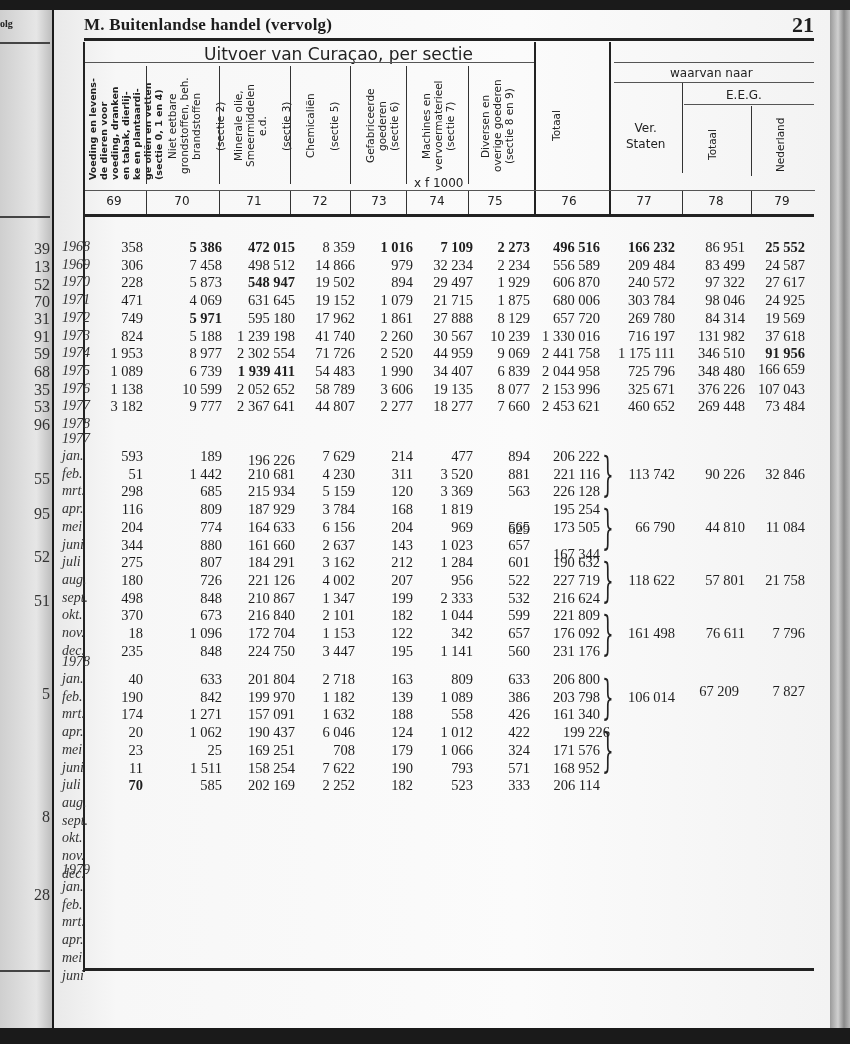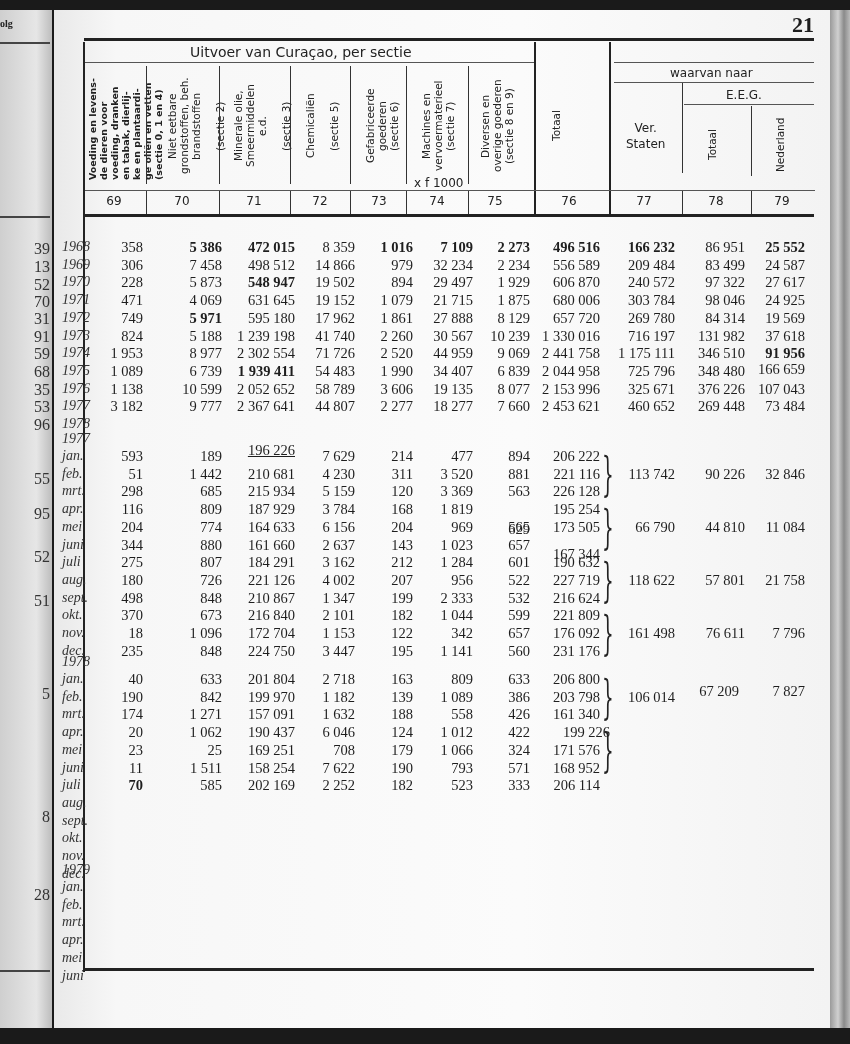--- a/index.html
+++ b/index.html
@@ -46,26 +46,27 @@
     <div class="pnum" style="top: 495px;">95</div>
     <div class="pnum" style="top: 538px;">52</div>
     <div class="pnum" style="top: 582px;">51</div>
     <div class="pnum" style="top: 675px;">5</div>
     <div class="pnum" style="top: 798px;">8</div>
     <div class="pnum" style="top: 876px;">28</div>
   </div>
 <div class="edge"></div>
 
 <div class="page" id="page">
+  <div class="title">M.  Buitenlandse handel (vervolg)</div>
   <div class="pageno">21</div>
 
   <div class="rule" style="left:30px; top:28px; width:730px; height:3px;"></div>
 
   <div class="vrule" style="left:29px; top:32px; height:930px; width:2px; background:#222;"></div>
-  <div class="hdr" style="left:136px; top:34px; font-size:14px;">Uitvoer van Curaçao, per sectie</div>
+  <div class="hdr" style="left:150px; top:34px; font-size:17px;">Uitvoer van Curaçao, per sectie</div>
   <div class="rule" style="left:31px; top:52px; width:450px; height:1px; background:#555;"></div>
 
   <div class="vrule" style="left:480px; top:32px; height:170px; width:2px; background:#222;"></div>
   <div class="vrule" style="left:555px; top:32px; height:170px; width:2px; background:#222;"></div>
 
   <div class="hdr" style="left:616px; top:56px; font-size:12px;">waarvan naar</div>
   <div class="rule" style="left:560px; top:52px; width:200px; height:1px; background:#555;"></div>
   <div class="rule" style="left:560px; top:72px; width:200px; height:1px; background:#555;"></div>
   <div class="hdr" style="left:672px; top:78px; font-size:12px;">E.E.G.</div>
   <div class="rule" style="left:630px; top:94px; width:130px; height:1px; background:#555;"></div>
@@ -261,21 +262,21 @@
       <div class="num" style="right: 300px; top: 388.3px;">7 660</div>
       <div class="num" style="right: 230px; top: 388.3px;">2 453 621</div>
       <div class="num" style="right: 155px; top: 388.3px;">460 652</div>
       <div class="num" style="right: 85px; top: 388.3px;">269 448</div>
       <div class="num" style="right: 25px; top: 388.3px;">73 484</div>
       <div class="label" style="top: 406px;">1978</div>
       <div class="label" style="top: 421px;">1977</div>
       <div class="label" style="top: 438px;">jan.</div>
       <div class="num" style="right: 687px; top: 438px;">593</div>
       <div class="num" style="right: 608px; top: 438px;">189</div>
-      <div class="num" style="right: 535px; top: 432px; text-decoration: underline;">196 226</div>
+      <div class="num" style="right: 535px; top: 442px;">196 226</div>
       <div class="num" style="right: 475px; top: 438px;">7 629</div>
       <div class="num" style="right: 417px; top: 438px;">214</div>
       <div class="num" style="right: 357px; top: 438px;">477</div>
       <div class="num" style="right: 300px; top: 438px;">894</div>
       <div class="num" style="right: 230px; top: 438px;">206 222</div>
       <div class="label" style="top: 455.7px;">feb.</div>
       <div class="num" style="right: 687px; top: 455.7px;">51</div>
       <div class="num" style="right: 608px; top: 455.7px;">1 442</div>
       <div class="num" style="right: 535px; top: 455.7px;">210 681</div>
       <div class="num" style="right: 475px; top: 455.7px;">4 230</div>

